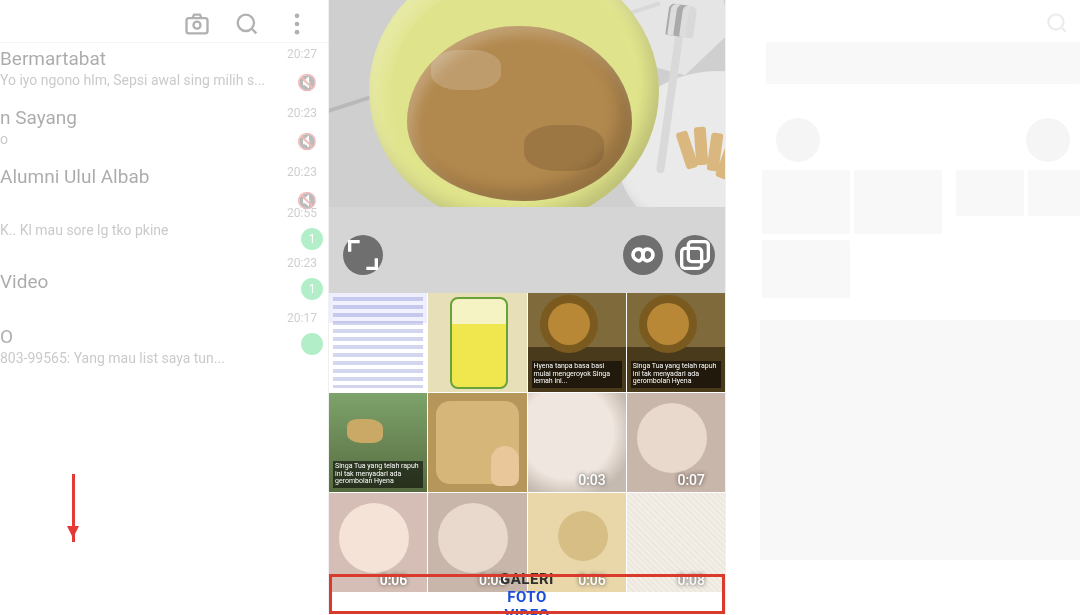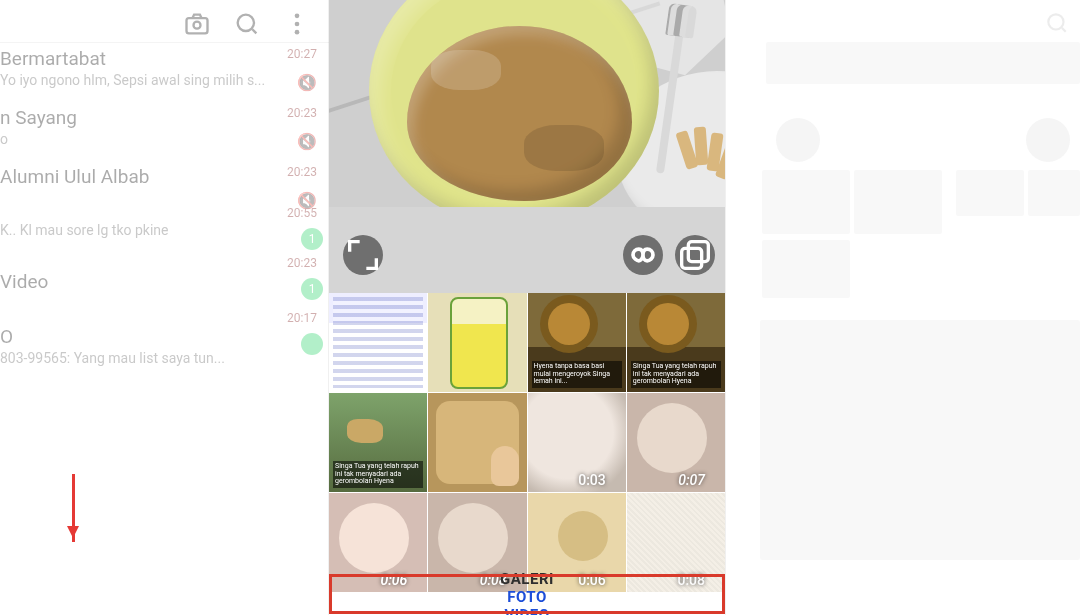--- a/index.html
+++ b/index.html
@@ -8,21 +8,21 @@
     .abs { position:absolute; }
     
     .chat-bg { left:0; top:0; width:329px; height:615px; opacity:0.35; }
     .topbar { display:flex; gap:22px; justify-content:flex-end; padding:10px 18px 4px 0; }
     .topicon { width:28px; height:28px; display:flex; align-items:center; justify-content:center; color:#222; }
     .divider { height:1px; background:#e0e0e0; margin:0 0 0 0; }
     .stamp-line { font-size:13px; color:#666; padding:8px 0 12px 0; }
     .chat { position:relative; padding:4px 10px 14px 0; }
     .chat .name { font-size:19px; color:#111; }
     .chat .sub  { font-size:14px; color:#666; margin-top:2px; }
-    .chat .time { position:absolute; right:12px; top:4px; font-size:12px; color:#7f1d1d; }
+    .chat .time { position:absolute; right:12px; top:4px; font-size:12px; color:#737373; }
     .chat .mute { position:absolute; right:12px; top:30px; color:#bbb; }
     .badge { position:absolute; right:6px; top:26px; width:22px; height:22px; background:#25d366; border-radius:50%; color:#fff; font-size:12px; display:flex; align-items:center; justify-content:center; }
     
     .right-bg { left:726px; top:0; width:354px; height:615px; opacity:0.18; }
     .rb-box { background:#d9d9d9; border-radius:2px; }
     .rb-circle { background:#c9c9c9; border-radius:50%; }
     
     .phone { left:329px; top:0; width:396px; height:615px; box-shadow:0 0 0 1px rgba(0,0,0,.06); }
     .preview { width:100%; height:207px; overflow:hidden; }
     .bowl-scene { width:100%; height:100%; position:relative; }
@@ -64,21 +64,21 @@
     .t2 { background:#e6dfb8; }
     .t2:before{content:"";position:absolute;left:22px;top:4px;width:54px;height:88px;background:linear-gradient(#f5f2c4 0 28%,#f0e64e 28% 100%);border:2px solid #6aa23a;border-radius:8px;}
     .lion { background:linear-gradient(#7e6a3a 0 55%,#4a3a1c 55% 100%);}
     .lion:before{content:"";position:absolute;left:20px;top:10px;width:42px;height:42px;border-radius:50%;background:#b98836;box-shadow:0 0 0 8px #7a5a1e;}
     .t5 { background:linear-gradient(#7ea36b,#566b3f);}
     .t5:before{content:"";position:absolute;left:18px;top:26px;width:36px;height:24px;background:#caa866;border-radius:30% 40% 30% 40%;}
     .bread{background:#b7965c;}
     .bread:before{content:"";position:absolute;inset:8px;background:#d7b67a;border-radius:14px;}
     .bread:after{content:"";position:absolute;right:8px;bottom:6px;width:28px;height:40px;background:#e9c79a;border-radius:14px 14px 8px 8px;}
     .powder1{background:radial-gradient(circle at 40% 40%,#efe6df 0 55%,#c5bab0 80%);}
-    .powder2{background:#c9b6aa;font-style:italic;}
+    .powder2{background:#c9b6aa;}
     .powder2:before{content:"";position:absolute;left:10px;top:10px;width:70px;height:70px;background:#e8d9cc;border-radius:50%;}
     .por{background:#e9d7aa;}
     .por:after{content:"";position:absolute;left:30px;top:18px;width:50px;height:50px;border-radius:50%;background:#d6be84;}
     .rice{background:#f4efe6;}
     .rice:after{content:"";position:absolute;inset:0;background:
       repeating-linear-gradient(45deg,rgba(0,0,0,.03) 0 2px,transparent 2px 4px);}
     
     .tabs { position:relative; width:100%; height:45px; display:flex;flex-direction:column; }
     .tab  { flex:1; display:flex; align-items:center; justify-content:center; font-size:15px; font-weight:700; letter-spacing:.5px; cursor:pointer; color:#1d4ed8; }
     .tab.active { color:#2f2f2f; }

